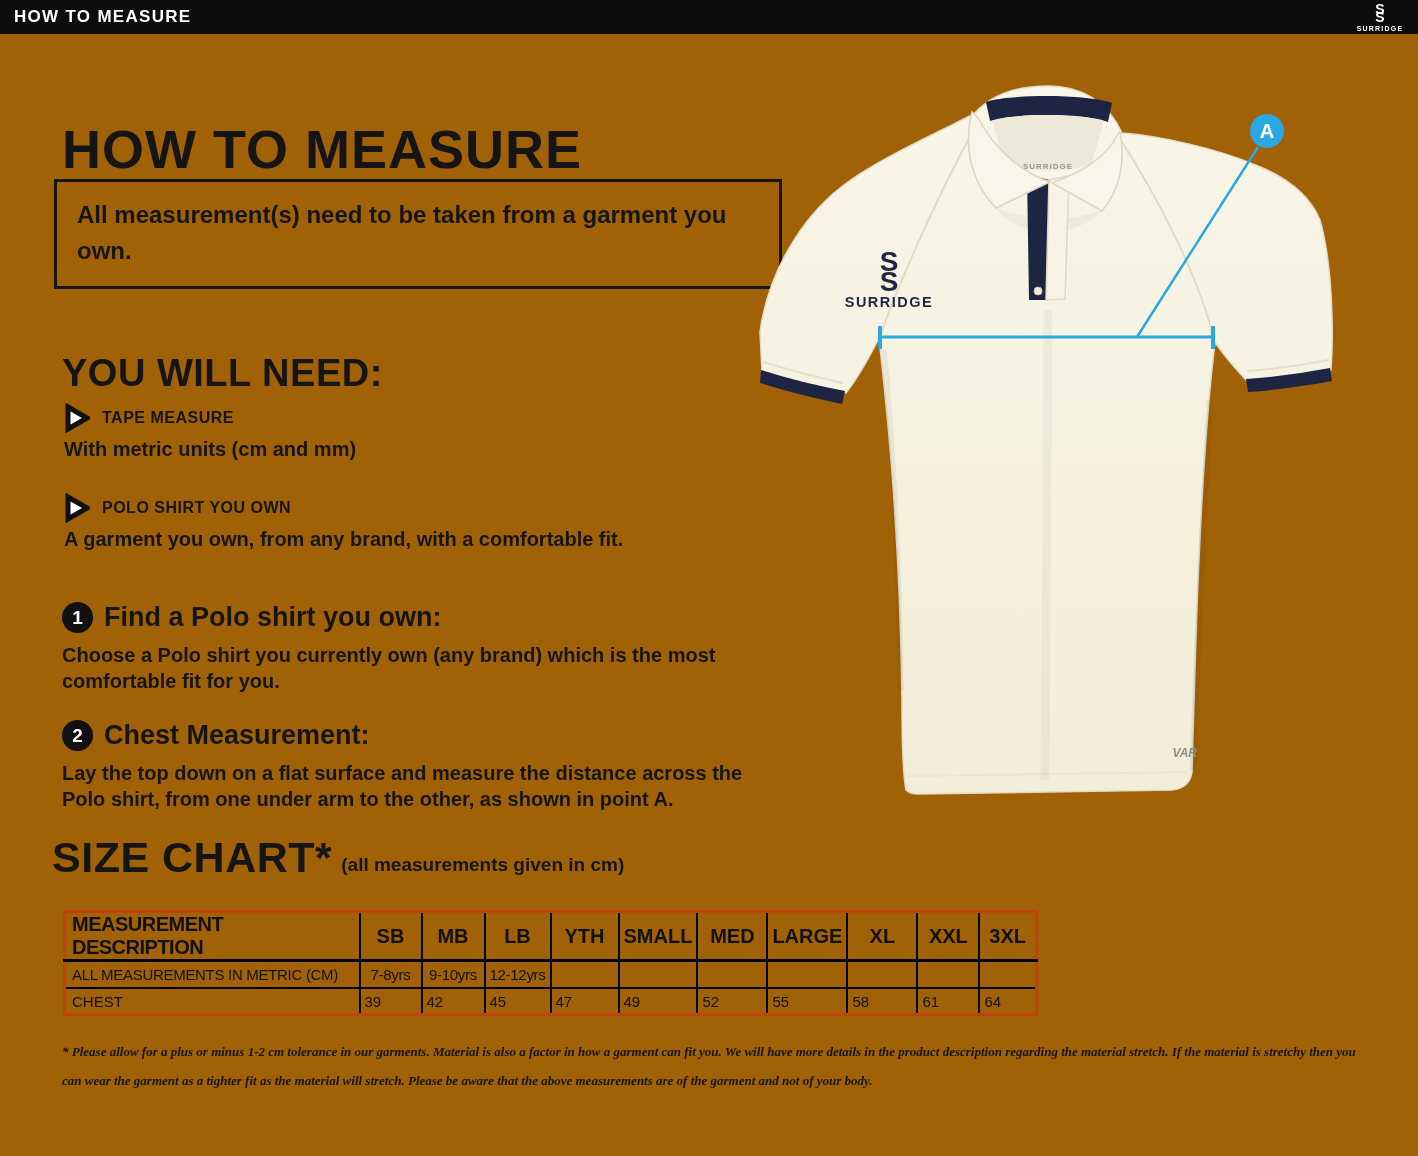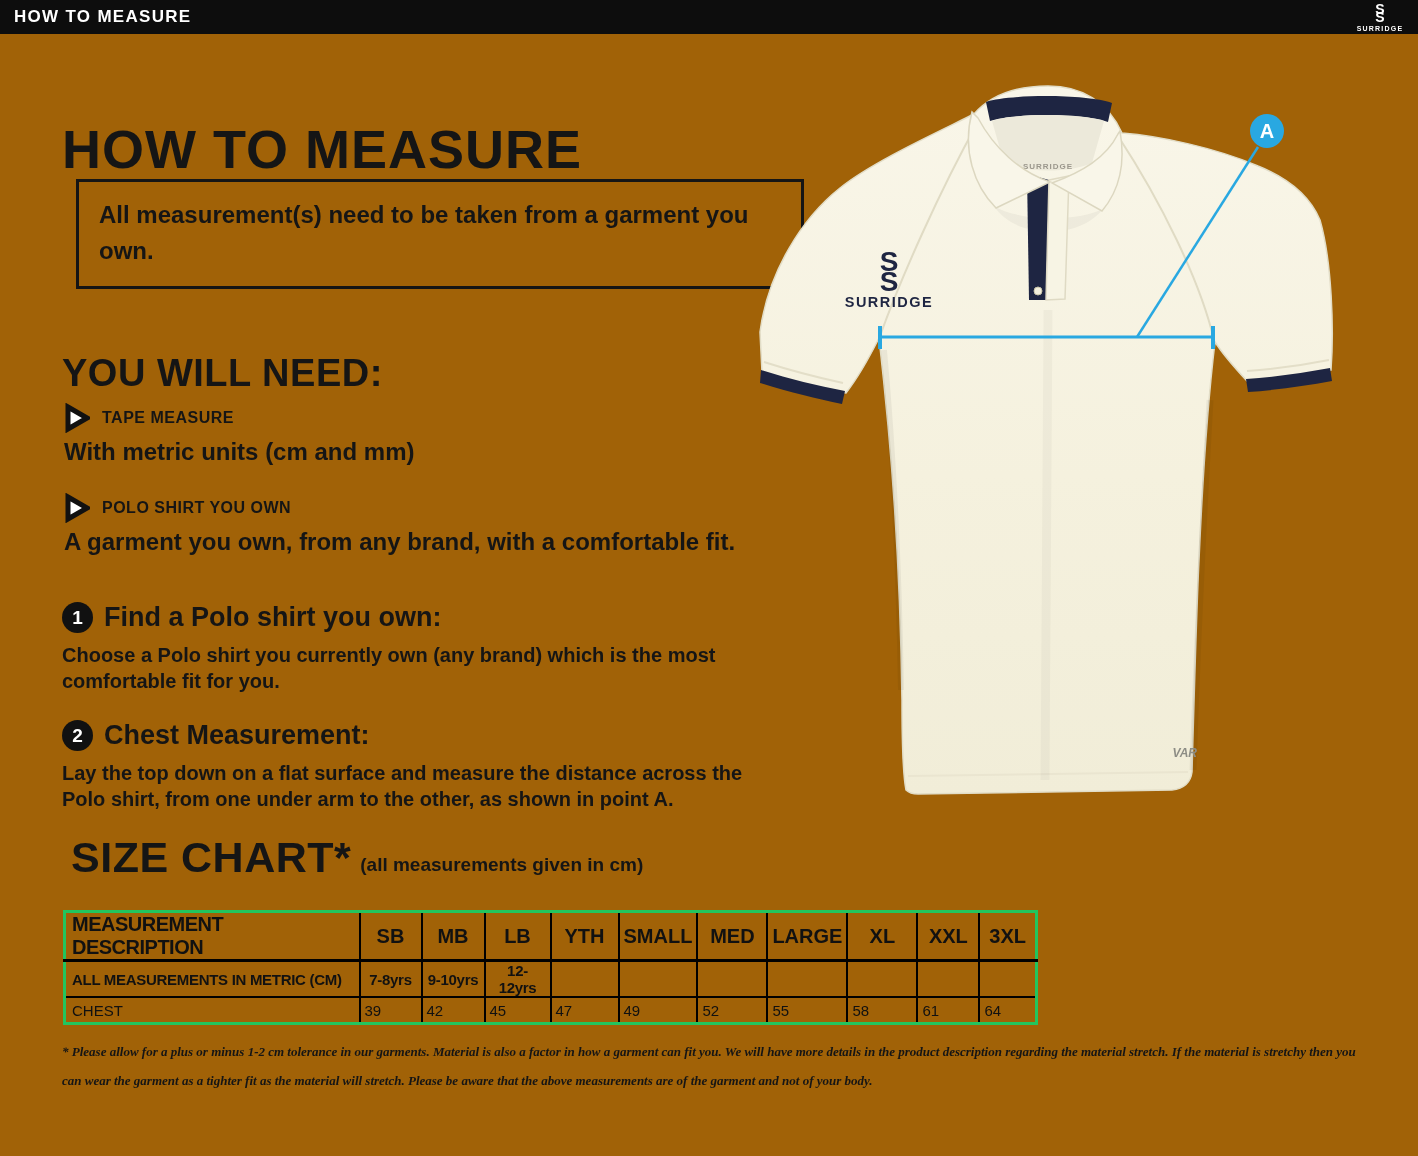--- a/index.html
+++ b/index.html
@@ -13,55 +13,55 @@
     position:absolute;left:14px;top:0;line-height:34px;color:#fff;
     font-size:17px;font-weight:800;letter-spacing:1.3px;
   }
   .topbar-logo{position:absolute;right:10px;top:1px;width:56px;height:32px;}
   
   .h1{
     position:absolute;left:62px;top:86px;font-size:54px;line-height:1;
     font-weight:900;letter-spacing:1px;color:#151515;white-space:nowrap;
   }
   .note-box{
-    position:absolute;left:76px;top:179px;width:728px;box-sizing:border-box;
+    position:absolute;left:54px;top:179px;width:728px;box-sizing:border-box;
     border:3px solid #151515;padding:15px 20px 17px 20px;
   }
   .note-box p{margin:0;font-size:24px;line-height:36px;font-weight:700;color:#151515;}
   .h2-need{
     position:absolute;left:62px;top:322px;font-size:38px;line-height:1;
     font-weight:900;letter-spacing:0.5px;color:#151515;white-space:nowrap;
   }
   .need-item{position:absolute;left:64px;width:680px;}
   .need-item .head{display:flex;align-items:center;}
   .tri-icon{width:26px;height:30px;flex:0 0 26px;}
   .need-label{margin-left:12px;font-size:16px;font-weight:800;letter-spacing:0.5px;color:#151515;white-space:nowrap;}
-  .need-desc{margin-top:5px;font-size:24px;font-weight:700;color:#151515;white-space:nowrap;}
+  .need-desc{margin-top:5px;font-size:20px;font-weight:700;color:#151515;white-space:nowrap;}
   .item-tape{top:403px;}
   .item-polo{top:493px;}
   .step{position:absolute;left:62px;width:690px;}
   .step .head{display:flex;align-items:center;}
   .step-circle{
     width:31px;height:31px;border-radius:50%;background:#111;color:#fff;flex:0 0 31px;
     display:flex;align-items:center;justify-content:center;font-size:19px;font-weight:800;
   }
   .step-title{margin-left:11px;font-size:27px;font-weight:700;color:#151515;white-space:nowrap;}
   .step-desc{margin-top:9px;font-size:20px;line-height:26px;font-weight:700;color:#151515;}
   .step-1{top:602px;}
   .step-2{top:720px;}
-  .sc-head{position:absolute;left:71px;top:836px;display:flex;align-items:flex-end;white-space:nowrap;}
+  .sc-head{position:absolute;left:52px;top:836px;display:flex;align-items:flex-end;white-space:nowrap;}
   .sc-title{font-size:43px;line-height:1;font-weight:900;letter-spacing:0.5px;color:#151515;}
   .sc-sub{font-size:19px;font-weight:800;margin-left:9px;padding-bottom:3px;color:#151515;}
   
   .size-table{position:absolute;left:63px;top:910px;border-collapse:collapse;table-layout:fixed;}
   .size-table td,.size-table th{border:2px solid #000;padding:0 4px;overflow:hidden;}
-  .size-table{border:3px solid #22c55e;}
+  .size-table{border:3px solid #c2410c;}
   .size-table tr.hdr th{height:37px;font-size:20px;font-weight:800;border-bottom:3px solid #000;}
   .size-table tr.hdr th:first-child{text-align:left;padding-left:6px;letter-spacing:-0.5px;}
-  .size-table tr.r1 td{height:25px;font-size:15px;font-weight:700;text-align:center;letter-spacing:-0.3px;margin-top:39px;}
+  .size-table tr.r1 td{height:25px;font-size:15px;font-weight:400;text-align:center;letter-spacing:-0.3px;margin-top:39px;}
   .size-table tr.r2 td{height:24px;font-size:15px;font-weight:400;text-align:left;}
   .size-table tr td:first-child{text-align:left;padding-left:6px;}
   
   .footnote{
     position:absolute;left:62px;top:1024px;width:1307px;
     font-size:13px;line-height:29px;font-weight:700;font-style:italic;color:#151515;font-family:Liberation Serif, serif;
   }
   
   .shirt-fig{position:absolute;left:700px;top:40px;width:718px;height:800px;margin:0;}
 </style>

